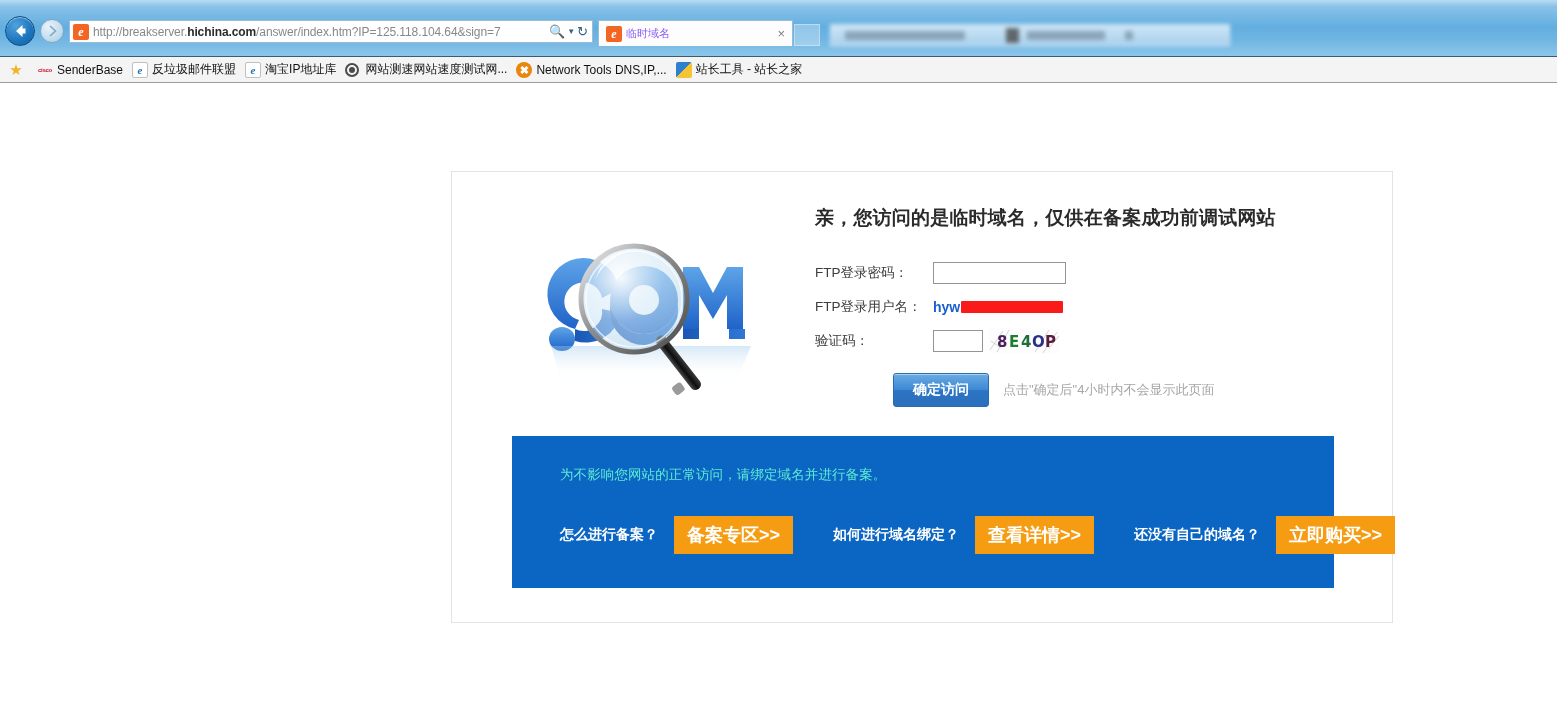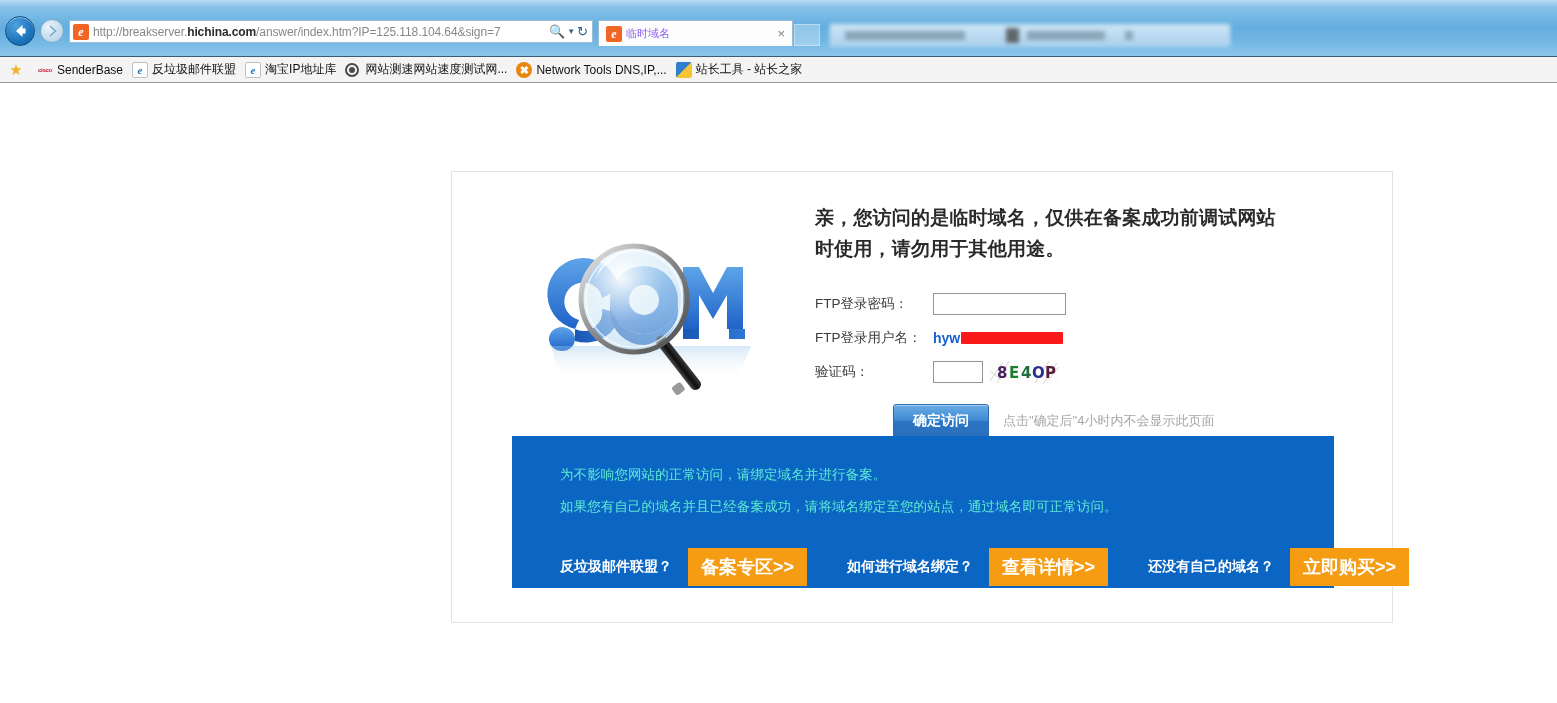--- a/index.html
+++ b/index.html
@@ -396,21 +396,20 @@
 
         <circle cx="119" cy="65" r="53" fill="url(#lensG)"></circle>
         <circle cx="119" cy="65" r="53" fill="none" stroke="url(#rim)" stroke-width="5"></circle>
         <circle cx="119" cy="65" r="48" fill="none" stroke="#ffffff" stroke-width="1.5" opacity=".7"></circle>
         <path d="M85 34 a48 48 0 0 1 40 -18 a52 52 0 0 0 -45 30 z" fill="#ffffff" opacity=".75"></path>
       </svg>
 
       <div class="formcol">
         <div class="headline">
           <div>亲，您访问的是临时域名，仅供在备案成功前调试网站</div>
-          <div>时使用，请勿用于其他用途。</div>
         </div>
 
         <div class="frow">
           <div class="flabel">FTP登录密码：</div>
           <input class="ftxt" type="password" placeholder="" style="">
         </div>
 
         <div class="frow">
           <div class="flabel">FTP登录用户名：</div>
           <div class="fuser">
@@ -445,24 +444,23 @@
         <div class="actionrow">
           <button class="btn-primary">确定访问</button>
           <div class="hint">点击"确定后"4小时内不会显示此页面</div>
         </div>
       </div>
     </div>
 
     <div class="banner">
       <div class="banner-lines">
         <p>为不影响您网站的正常访问，请绑定域名并进行备案。</p>
-        <p>如果您有自己的域名并且已经备案成功，请将域名绑定至您的站点，通过域名即可正常访问。</p>
       </div>
       <div class="banner-cta">
-        <span class="cta-q">反垃圾邮件联盟？</span>
+        <span class="cta-q">怎么进行备案？</span>
         <button class="cta-btn">备案专区&gt;&gt;</button>
 
         <span class="cta-q">如何进行域名绑定？</span>
         <button class="cta-btn">查看详情&gt;&gt;</button>
 
         <span class="cta-q">还没有自己的域名？</span>
         <button class="cta-btn">立即购买&gt;&gt;</button>
       </div>
     </div>
 

